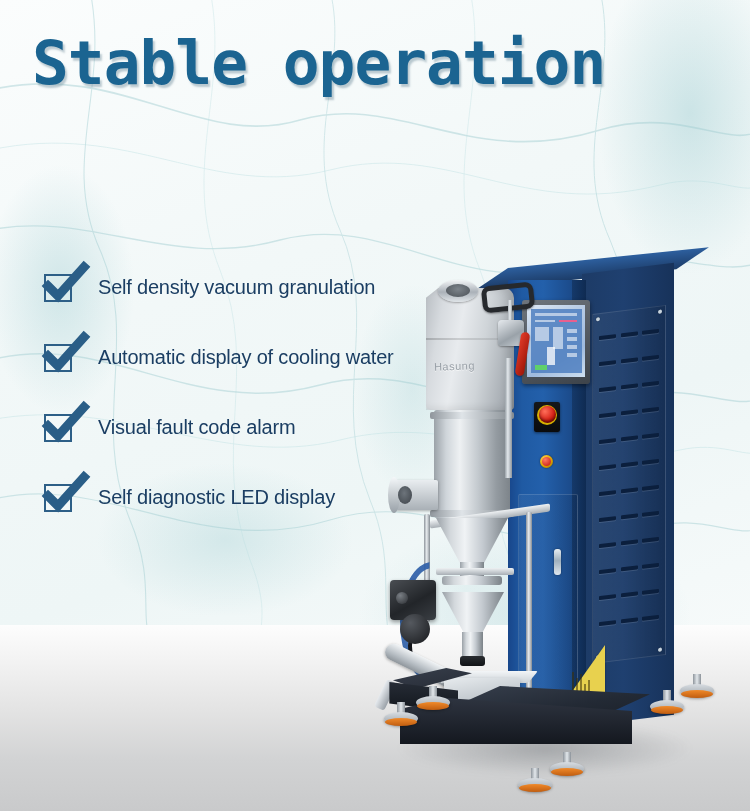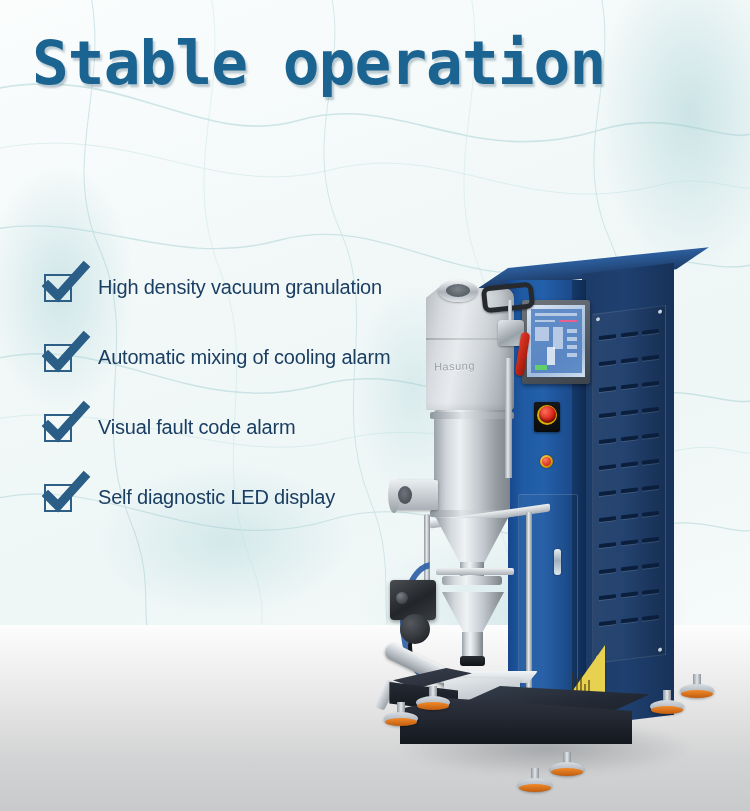--- a/index.html
+++ b/index.html
@@ -358,30 +358,30 @@
 
   <div class="headline">Stable operation</div>
 
   <div class="features">
 
     <div class="feat">
       <span class="cbox"></span>
       <svg class="cmark" viewBox="0 0 46 42">
         <path d="M6,22 L16,32 L42,3" fill="none" stroke="#2a5e87" stroke-width="9" stroke-linecap="square"></path>
       </svg>
-      <span class="flabel">High density vacuum granulation</span>
+      <span class="flabel">Self density vacuum granulation</span>
     </div>
 
 
     <div class="feat">
       <span class="cbox"></span>
       <svg class="cmark" viewBox="0 0 46 42">
         <path d="M6,22 L16,32 L42,3" fill="none" stroke="#2a5e87" stroke-width="9" stroke-linecap="square"></path>
       </svg>
-      <span class="flabel">Automatic mixing of cooling alarm</span>
+      <span class="flabel">Automatic display of cooling water</span>
     </div>
 
 
     <div class="feat">
       <span class="cbox"></span>
       <svg class="cmark" viewBox="0 0 46 42">
         <path d="M6,22 L16,32 L42,3" fill="none" stroke="#2a5e87" stroke-width="9" stroke-linecap="square"></path>
       </svg>
       <span class="flabel">Visual fault code alarm</span>
     </div>

